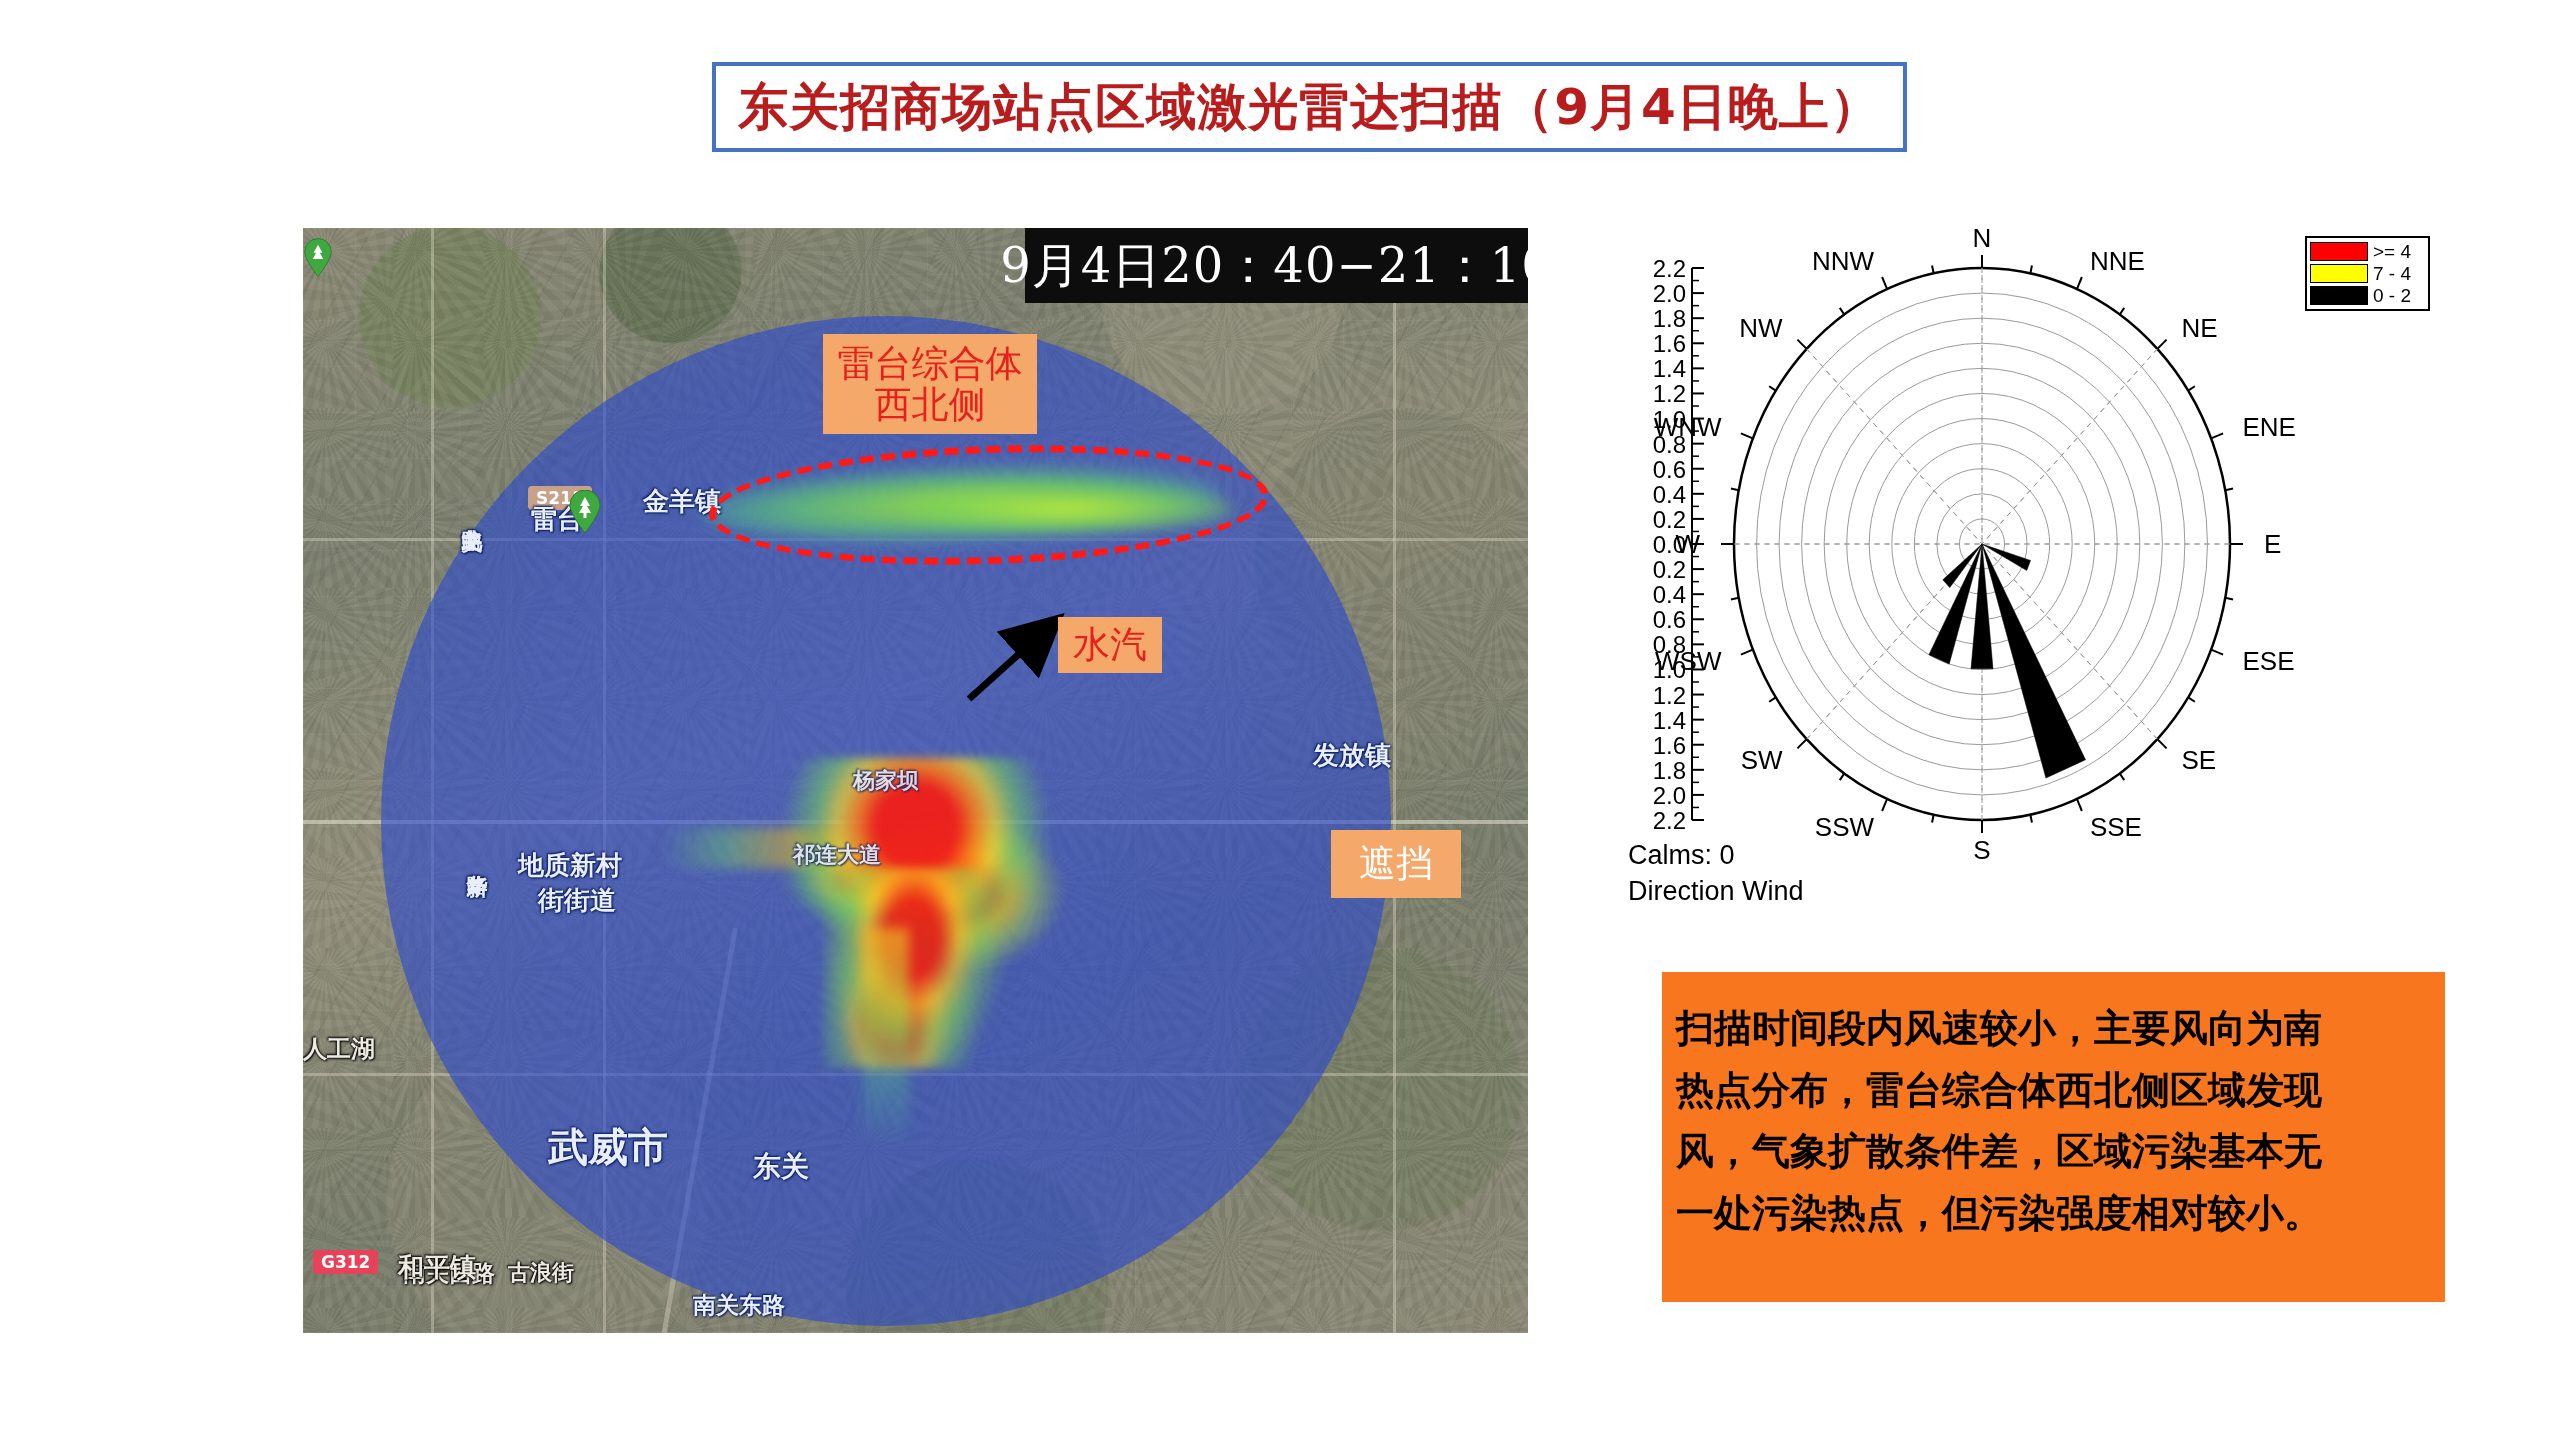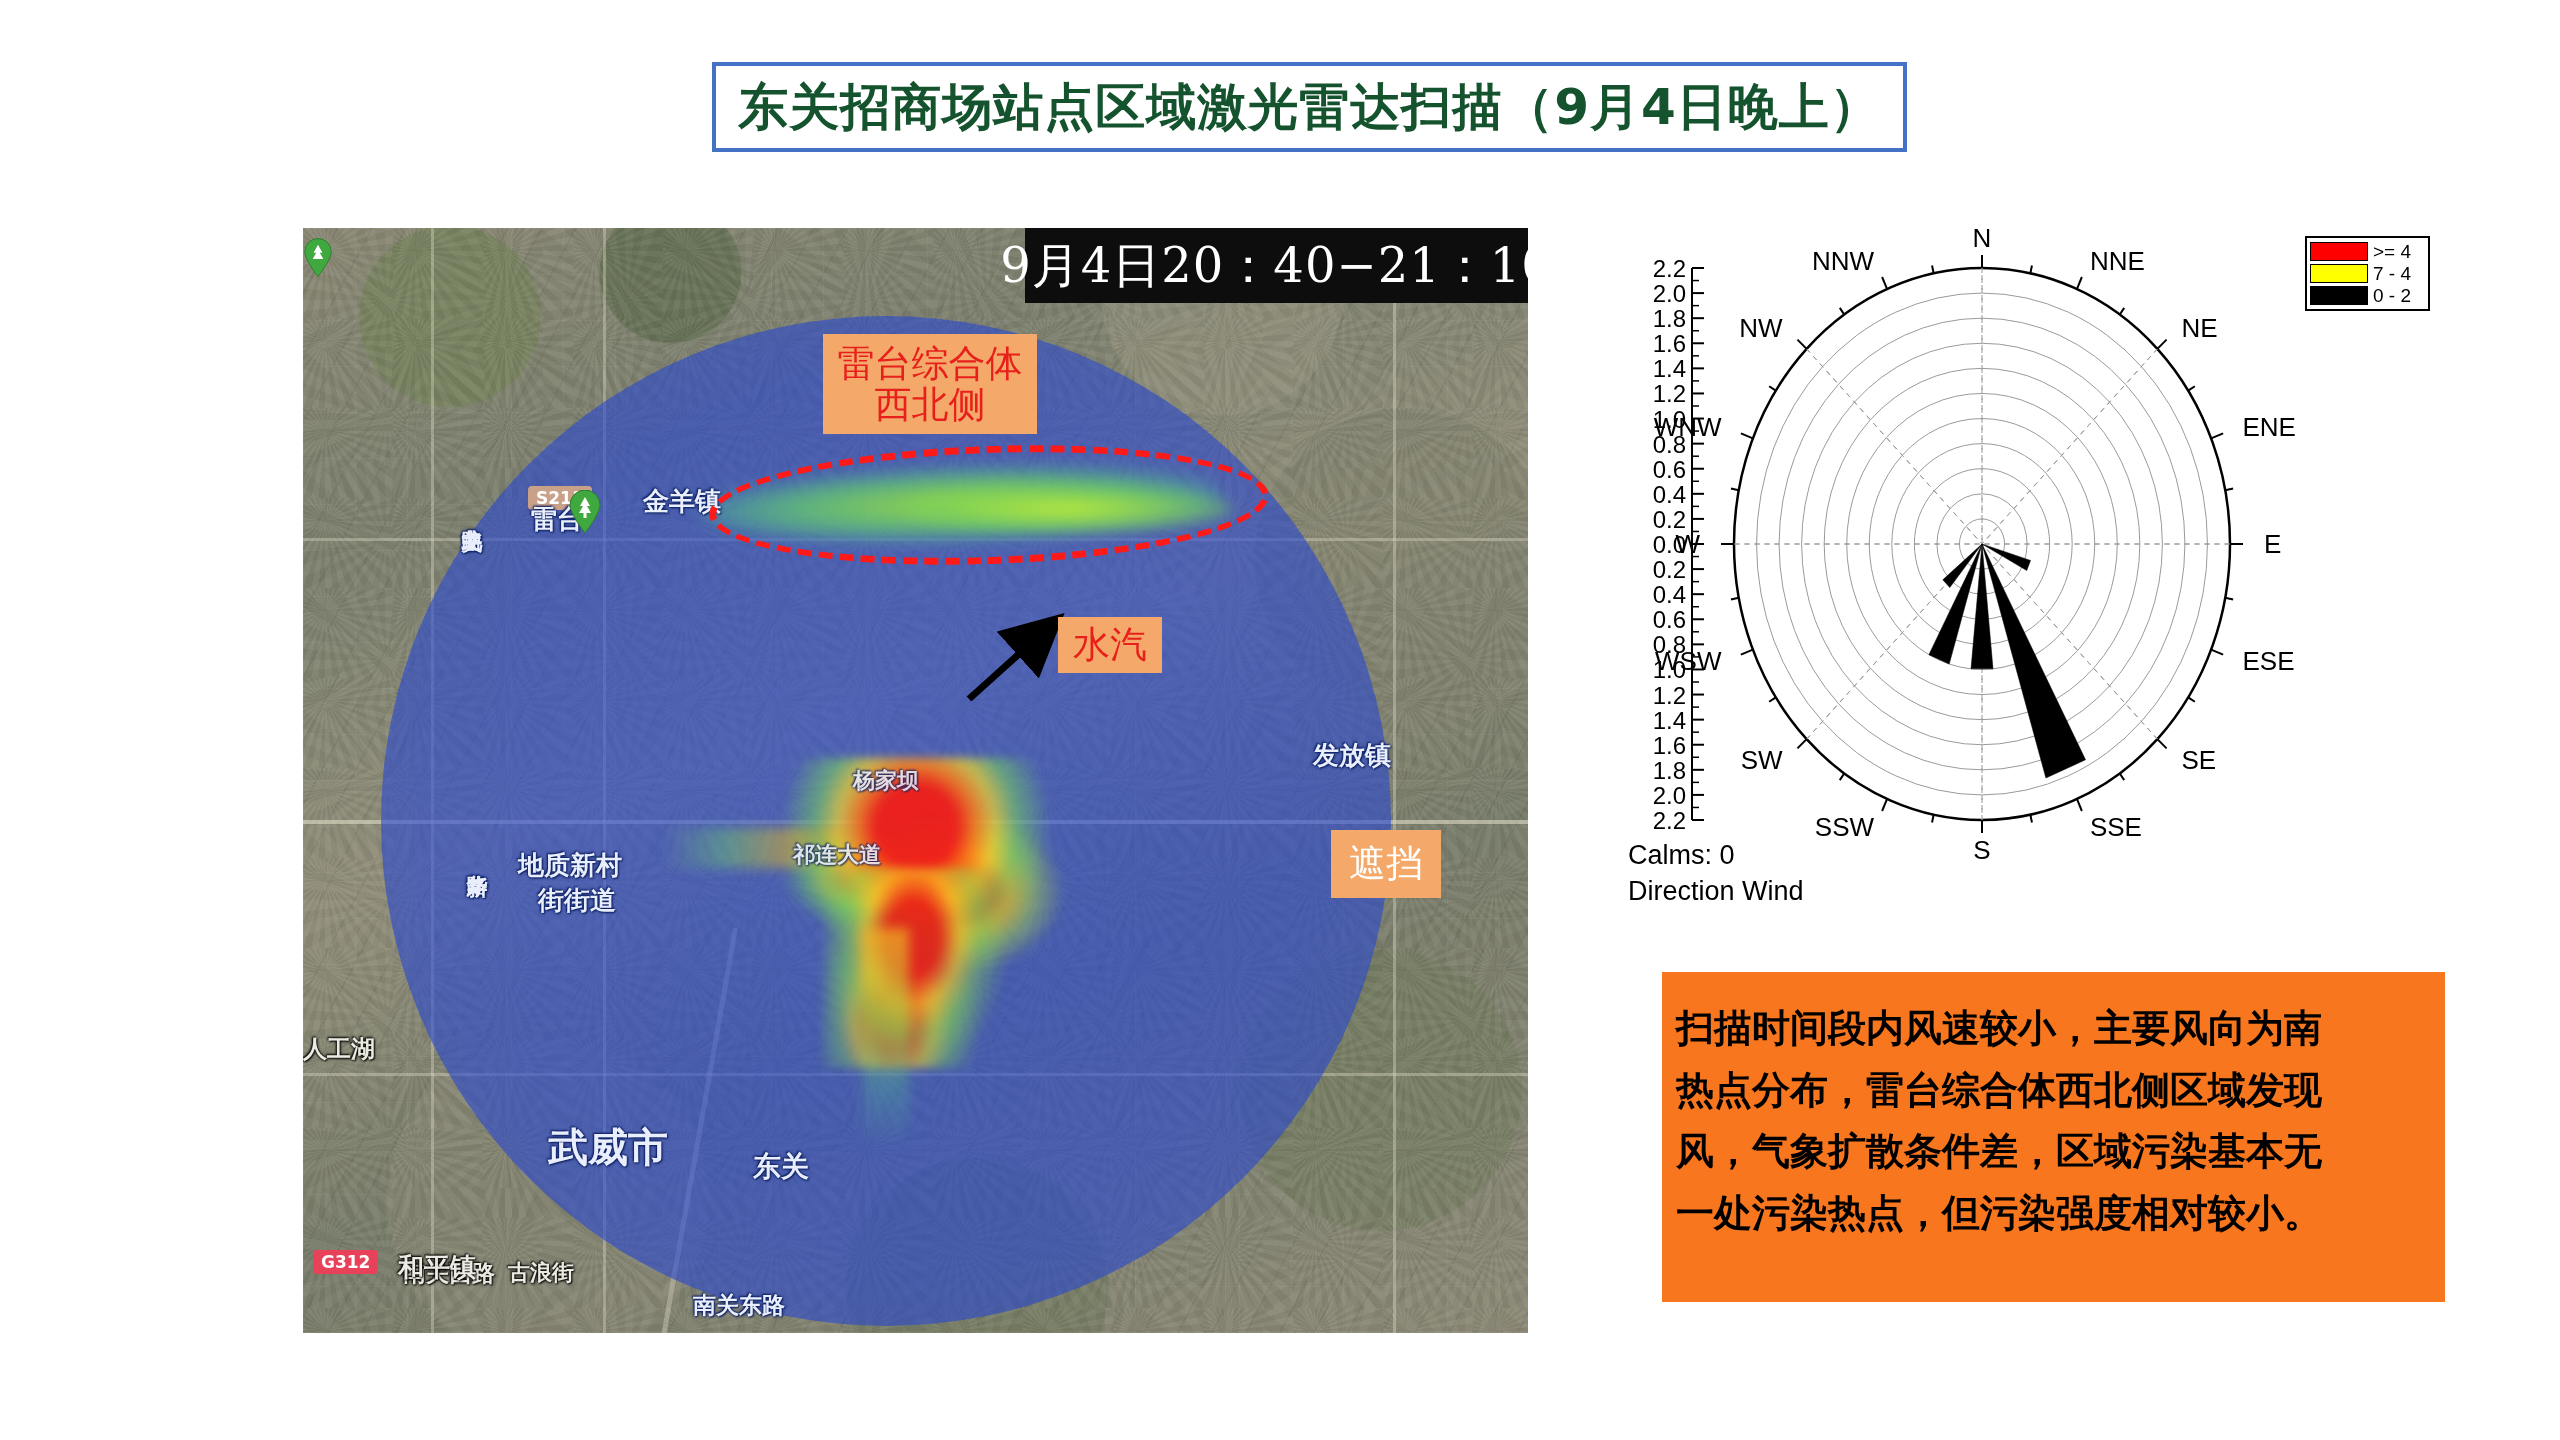--- a/index.html
+++ b/index.html
@@ -10,21 +10,21 @@
   }
   
   #title-box{
     position:absolute;left:712px;top:62px;width:1195px;height:90px;
     border:4px solid #4472C4;background:#ffffff;
     display:flex;align-items:center;justify-content:center;
     box-sizing:border-box;
   }
   #title-text{
     font-family:"DejaVu Sans","Liberation Sans",sans-serif;
-    font-size:50px;font-weight:bold;color:#14532d;letter-spacing:1px;
+    font-size:50px;font-weight:bold;color:#b91c1c;letter-spacing:1px;
     white-space:nowrap;
   }
 
   
   #map-panel{
     position:absolute;left:303px;top:228px;width:1225px;height:1105px;
     overflow:hidden;background:#6d6a5c;
   }
   
   #sat-base{
@@ -108,21 +108,21 @@
 
   
   .map-callout{
     position:absolute;background:#F4A96B;
     display:flex;align-items:center;justify-content:center;
     text-align:center;line-height:1.12;
     font-family:"DejaVu Sans","Liberation Sans",sans-serif;
   }
   #callout-leitai{left:520px;top:106px;width:214px;height:100px;color:#E8201B;font-size:37px;}
   #callout-shuiqi{left:755px;top:389px;width:104px;height:56px;color:#E8201B;font-size:37px;}
-  #callout-zhedang{left:1028px;top:602px;width:110px;height:68px;color:#ffffff;font-size:37px;}
+  #callout-zhedang{left:1028px;top:602px;width:130px;height:68px;color:#ffffff;font-size:37px;}
 
   
   #red-ellipse{
     position:absolute;left:406px;top:218px;width:560px;height:118px;
     border:7px dashed #FF1A1A;border-radius:50%;
     transform:rotate(-2deg);box-sizing:border-box;
   }
   
   #white-quad{
     position:absolute;left:500px;top:555px;width:200px;height:0;

